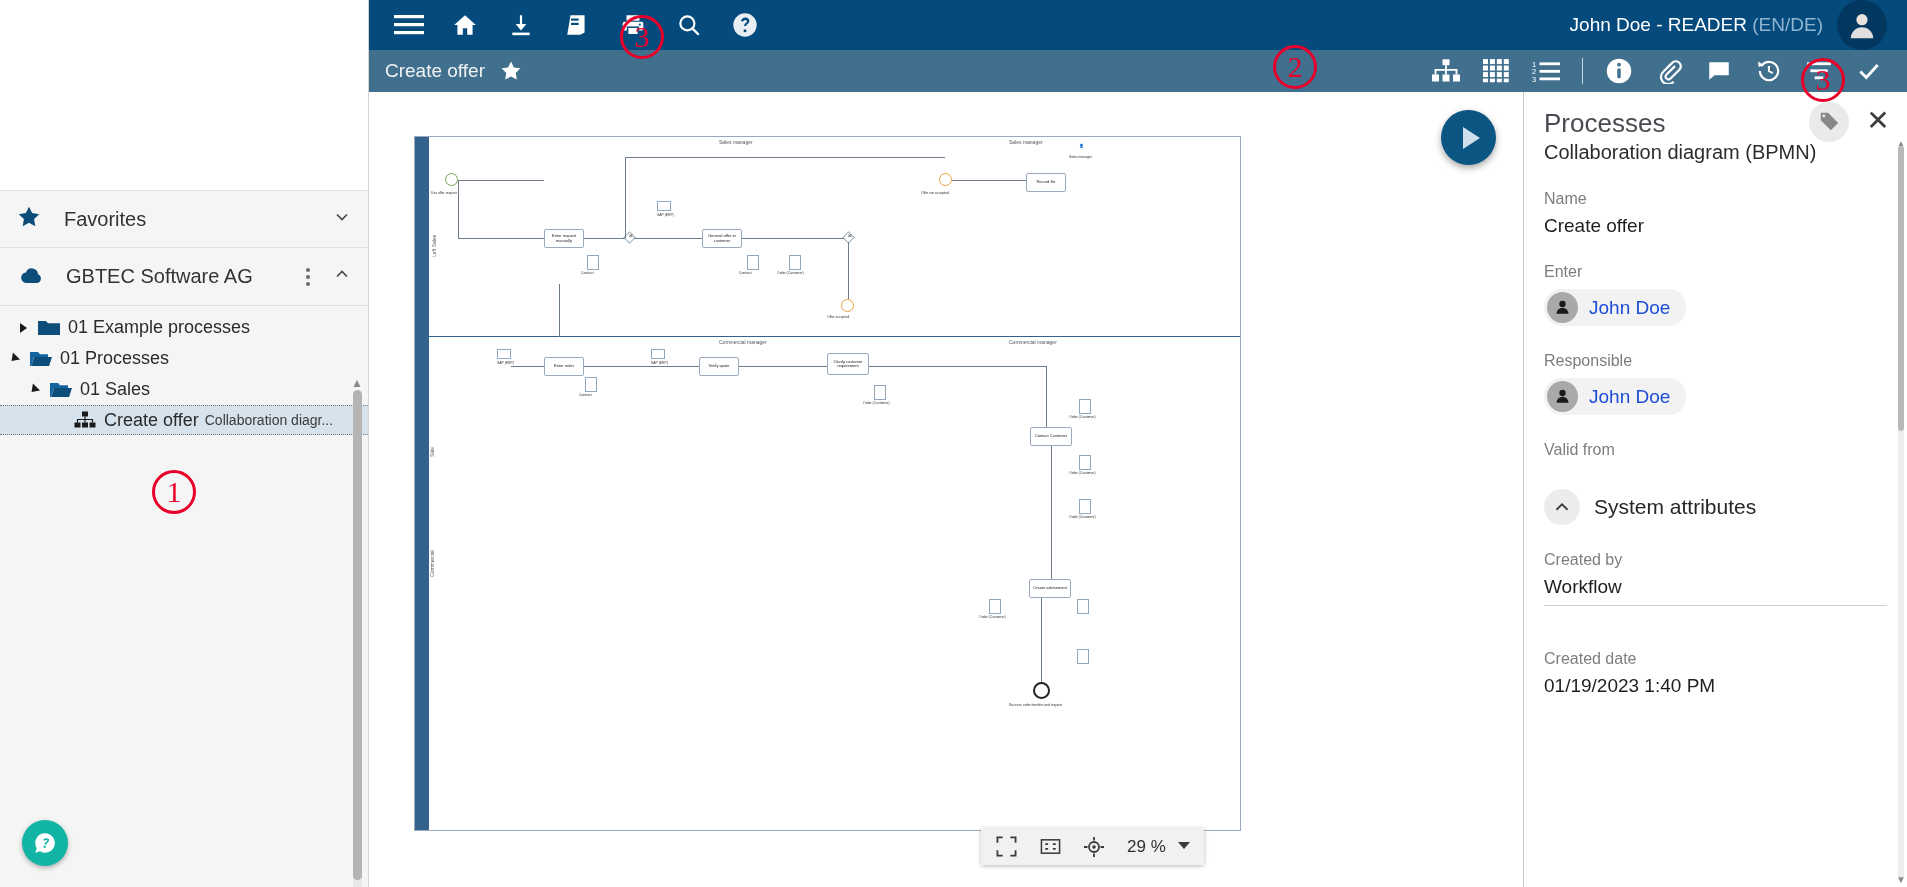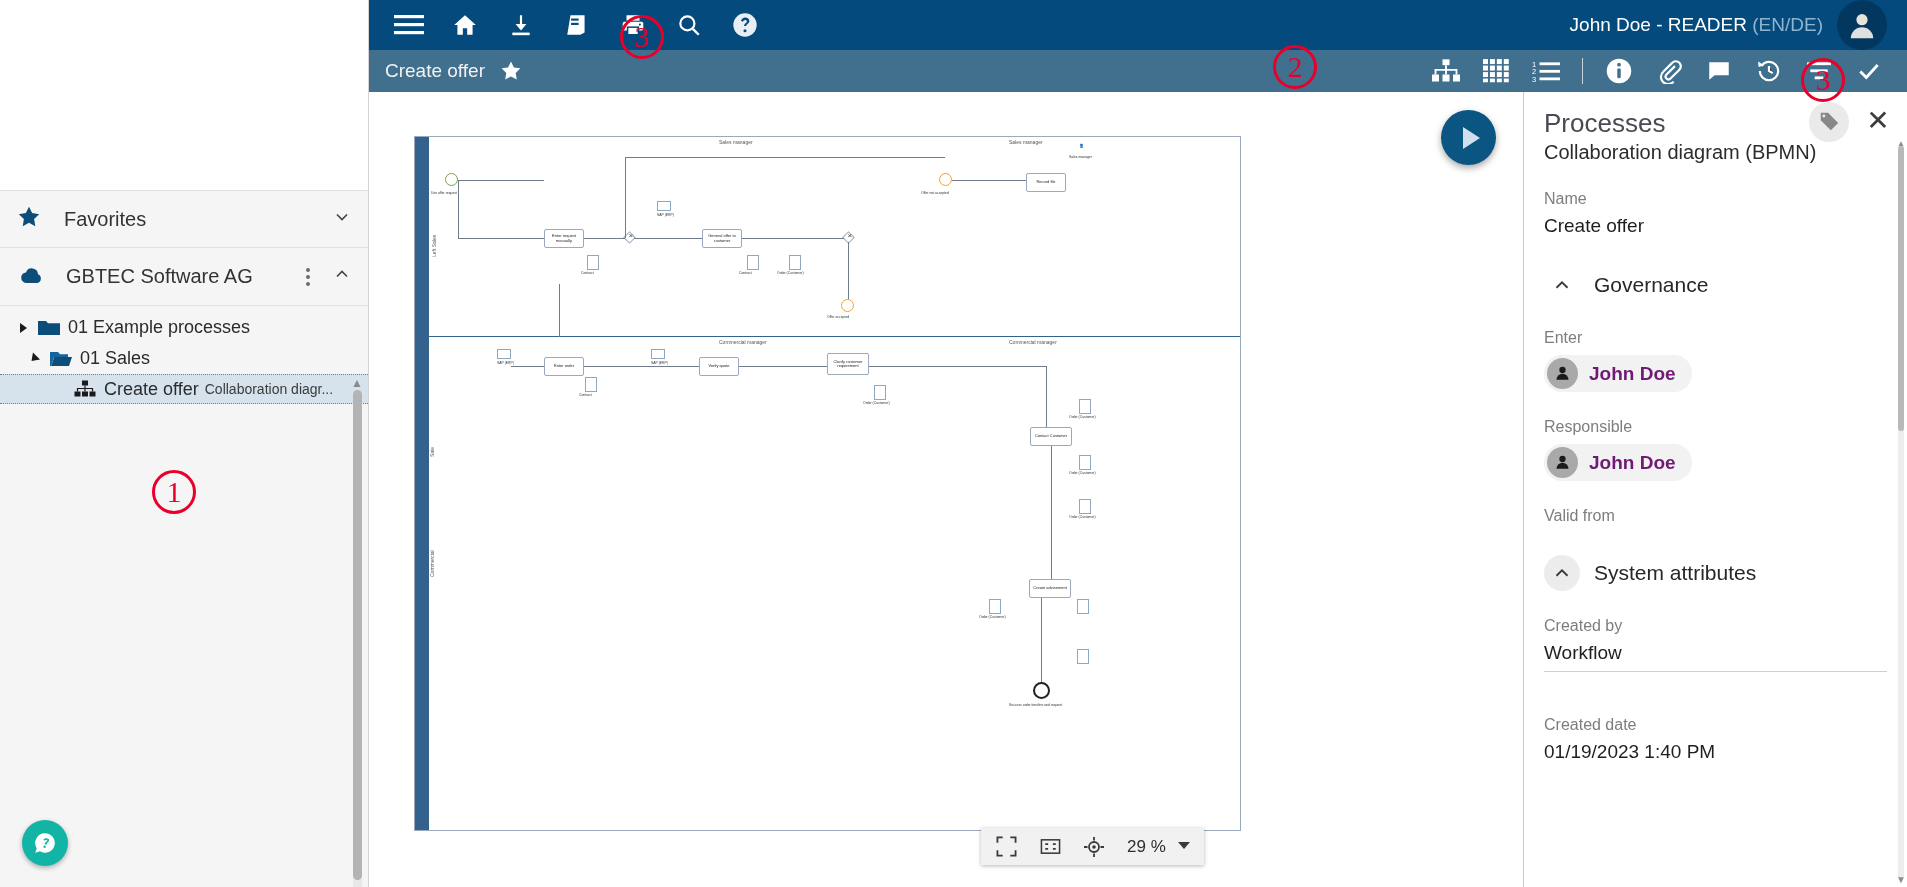--- a/index.html
+++ b/index.html
@@ -228,21 +228,21 @@
   .sec-circle.filled { background: #ececec; }
   .sec-text { font-size: 21px; color: #272727; }
   .chip {
     display: inline-flex; align-items: center; background: #f2f2f2; border-radius: 18px;
     padding: 3px 16px 3px 3px; margin-top: 8px;
   }
   .chip .av {
     width: 31px; height: 31px; border-radius: 50%; background: #a9a9a9;
     display: flex; align-items: center; justify-content: center; margin-right: 11px;
   }
-  .chip .nm { font-size: 19px; color: #701a75; font-weight: bold; }
+  .chip .nm { font-size: 19px; color: #1d4ed8; }
   .rp-scroll {
     position: absolute; right: 3px; top: 54px; width: 6px; bottom: 10px; background: #ededed;
   }
   .rp-scroll .thumb { position: absolute; top: 0; width: 6px; height: 285px; background: #b9b9b9; border-radius: 3px; }
   .rp-sc-arrow { position: absolute; right: 1px; font-size: 10px; color: #8c8c8c; }
 
   
   .anno {
     position: absolute; color: #e8002a; font-size: 30px; font-weight: 400;
     display: flex; align-items: center; justify-content: center;
@@ -303,20 +303,30 @@
         <div class="t-row" style="padding-left:16px">
           <span class="arrow closed"></span>
           <span class="folder-ico">
             <svg width="22" height="18" viewBox="0 0 22 18">
                 <path fill="#0d4d7a" d="M0 2h8l2 2.2h12V16H0z"></path>
               </svg>
           </span>
           <span>01 Example processes</span>
         </div>
 
+        <div class="t-row" style="padding-left:8px">
+          <span class="arrow open"></span>
+          <span class="folder-ico">
+            <svg width="22" height="18" viewBox="0 0 22 18">
+                <path fill="#1464a0" d="M0 2h8l2 2.2h8V7H4L1.2 16H0z"></path>
+                <path fill="#0d4d7a" d="M4.2 7H22l-3 9H1.2z"></path>
+              </svg>
+          </span>
+          <span>01 Processes</span>
+        </div>
 
         <div class="t-row" style="padding-left:28px">
           <span class="arrow open"></span>
           <span class="folder-ico">
             <svg width="22" height="18" viewBox="0 0 22 18">
                 <path fill="#1464a0" d="M0 2h8l2 2.2h8V7H4L1.2 16H0z"></path>
                 <path fill="#0d4d7a" d="M4.2 7H22l-3 9H1.2z"></path>
               </svg>
           </span>
           <span>01 Sales</span>
@@ -643,28 +653,20 @@
             <path fill="#888" d="M11 2H3v8l11 11 8-8L11 2zm-4.6 5a1.6 1.6 0 110-3.2 1.6 1.6 0 010 3.2z"></path>
           </svg>
       </div>
       <div class="rp-close">✕</div>
     </div>
 
     <div class="rp-body">
       <div class="fld-label">Name</div>
       <div class="fld-value">Create offer</div>
 
-      <div class="sec-head">
-        <div class="sec-circle">
-          <svg width="22" height="22" viewBox="0 0 24 24">
-              <path fill="none" stroke="#3a3a3a" stroke-width="2" d="M6 15l6-6 6 6"></path>
-            </svg>
-        </div>
-        <div class="sec-text">Governance</div>
-      </div>
 
       <div class="fld-label">Enter</div>
       <div class="chip">
         <span class="av">
           <svg width="19" height="19" viewBox="0 0 24 24">
               <circle cx="12" cy="7.6" r="4" fill="#1a1a1a"></circle>
               <path fill="#1a1a1a" d="M4.4 20a7.6 7.6 0 0115.2 0z"></path>
             </svg>
         </span>
         <span class="nm">John Doe</span>

